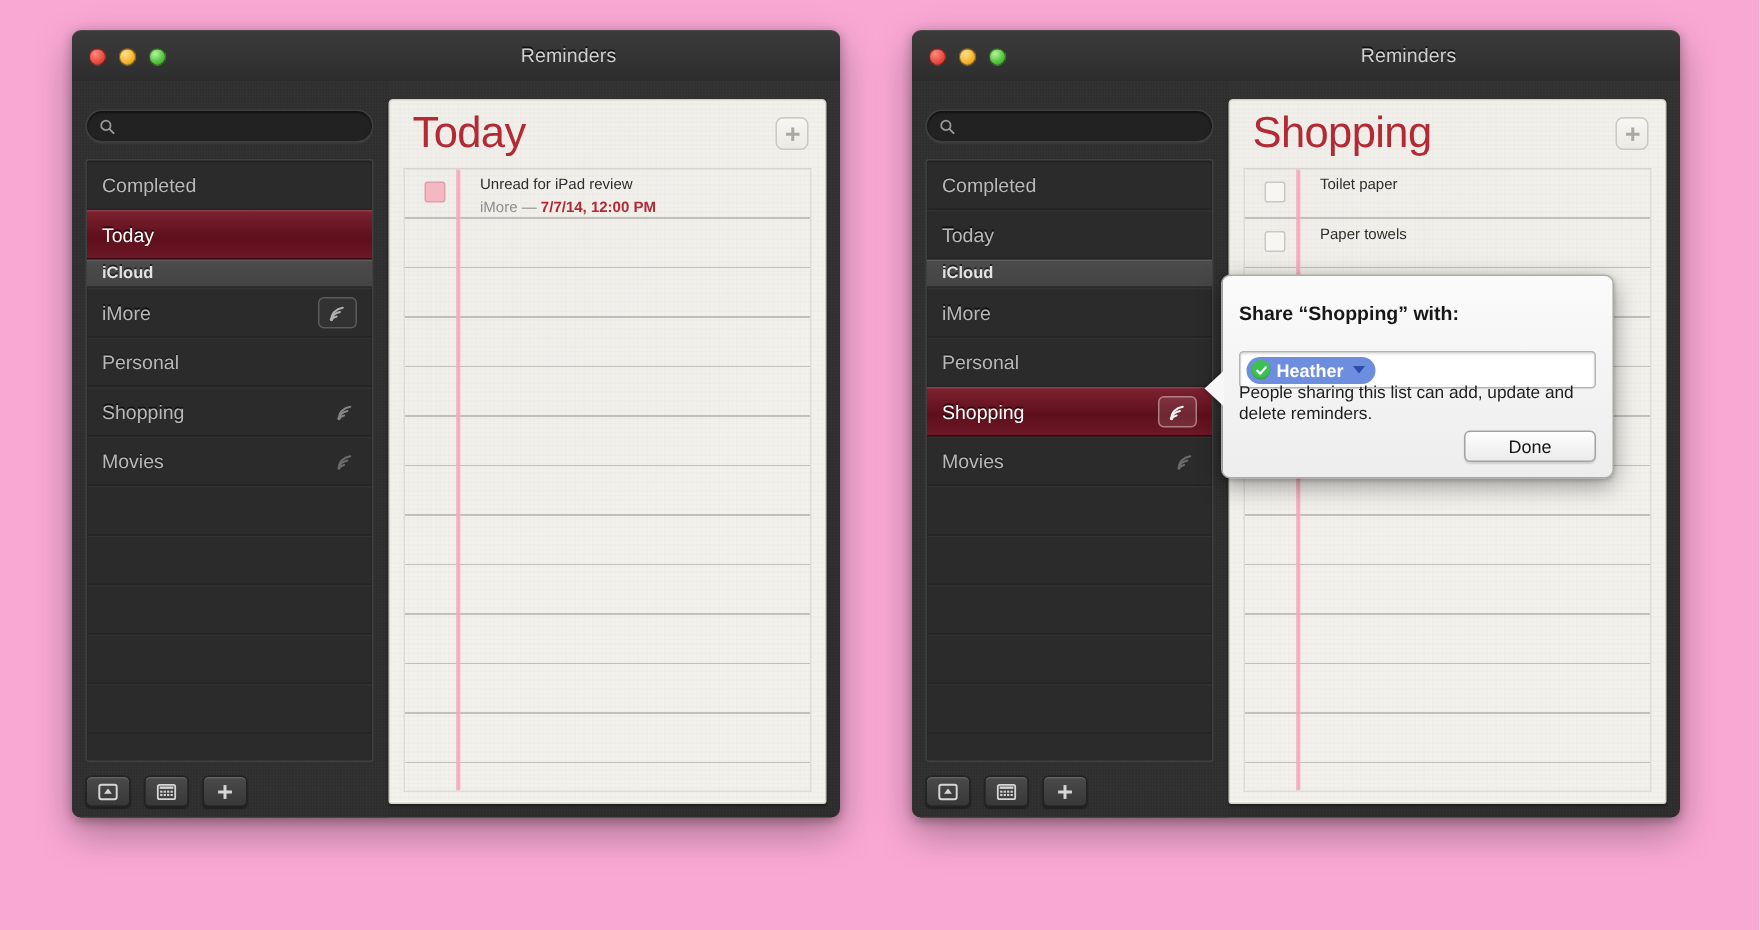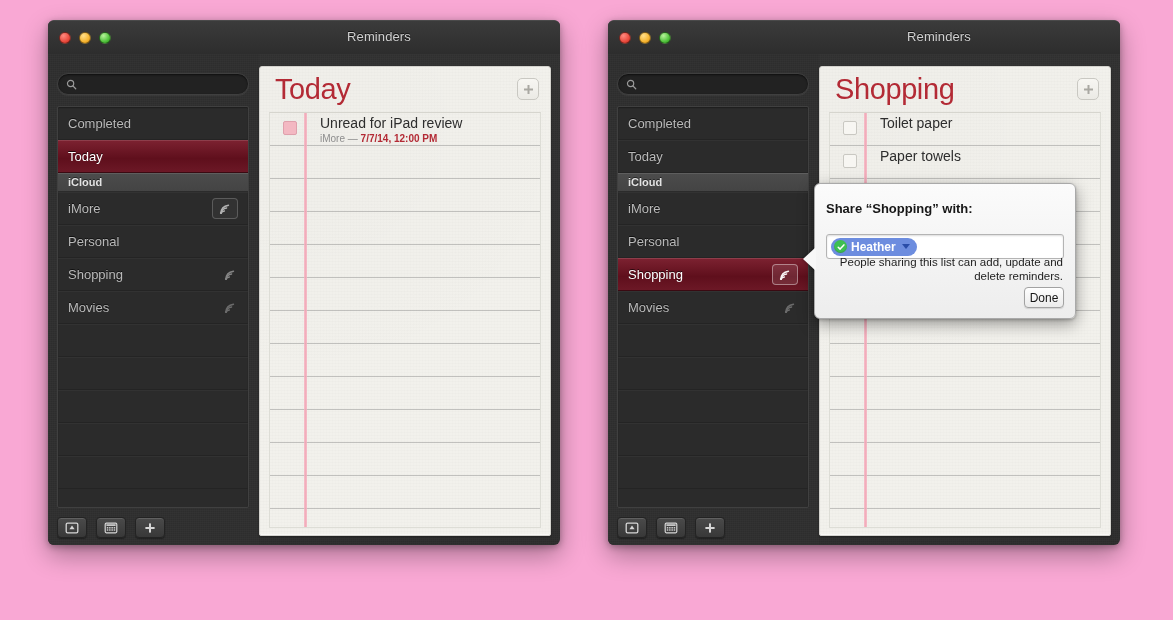--- a/index.html
+++ b/index.html
@@ -180,21 +180,21 @@
     position: absolute; left: 0; right: 0; height: 33px;
     display: flex; align-items: flex-start; padding-top: 4px;
   }
   .cbox {
     position: absolute; left: 13px; top: 8px;
     width: 14px; height: 14px; border-radius: 2px;
     border: 1px solid #c9c8c2; background: #f7f6f2;
   }
   .cbox.pink { background: #f3b8c2; border-color: #dfa0ac; }
   .todo-text { position: absolute; left: 50px; top: 3px; }
-  .todo-title { font-size: 14px; color: #2d2d2d; line-height: 15px; }
+  .todo-title { font-size: 10px; color: #2d2d2d; line-height: 15px; }
   .todo-sub { font-size: 10px; color: #8d8d8d; line-height: 13px; margin-top: 1px; }
   .todo-sub .date { color: #b32a35; font-weight: bold; }
 
   
   .popover {
     position: absolute; left: 814px; top: 183px; width: 262px; height: 136px;
     background: linear-gradient(#fbfbfb, #ededed);
     border: 1px solid #a9a9a9;
     border-radius: 6px;
     box-shadow: 0 5px 16px rgba(0,0,0,0.38), 0 1px 3px rgba(0,0,0,0.25);
@@ -228,26 +228,26 @@
     background: #3ebf54; display: inline-flex;
     align-items: center; justify-content: center;
     box-shadow: inset 0 -1px 1px rgba(0,0,0,0.15);
   }
   .token .caret {
     width: 0; height: 0; margin-left: 2px;
     border-left: 4px solid transparent; border-right: 4px solid transparent;
     border-top: 5px solid #2a4da8;
   }
   .pop-desc {
-    position: absolute; left: 11px; right: 12px; top: 71px;
-    font-size: 11.5px; color: #1d1d1d; line-height: 14px; text-align: right;
+    position: absolute; left: 11px; right: 0; top: 71px;
+    font-size: 11.5px; color: #1d1d1d; line-height: 14px;
   }
   .done-btn {
     position: absolute; right: 11px; bottom: 10px;
-    width: 40px; height: 21px; border-radius: 4px;
+    width: 88px; height: 21px; border-radius: 4px;
     background: linear-gradient(#fefefe, #ebebeb);
     border: 1px solid #a2a2a2;
     box-shadow: 0 1px 1px rgba(0,0,0,0.12), inset 0 1px 0 #fff;
     font-size: 12px; color: #161616;
     display: flex; align-items: center; justify-content: center;
   }
 </style>
 </head>
 <body>
 

